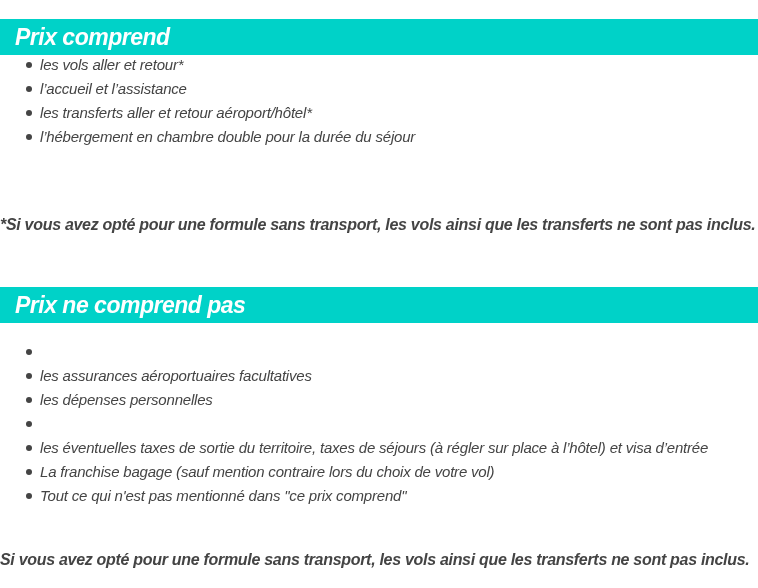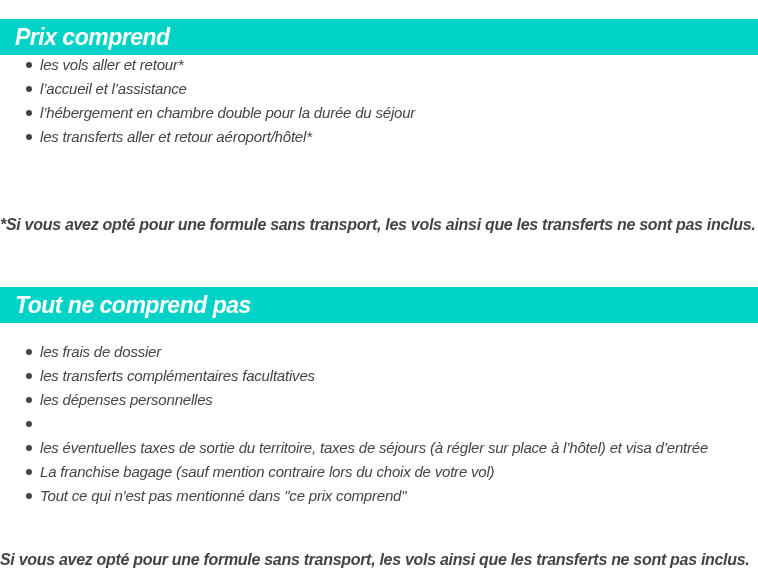--- a/index.html
+++ b/index.html
@@ -38,33 +38,33 @@
 </head>
 <body>
 
 <div class="section-header" style="top:0;margin-top:19px;">
   <h2>Prix comprend</h2>
 </div>
 
 <ul class="list" style="top:53px;">
   <li><span class="bullet"></span><span>les vols aller et retour*</span></li>
   <li><span class="bullet"></span><span>l’accueil et l’assistance</span></li>
+  <li><span class="bullet"></span><span>les transferts aller et retour aéroport/hôtel*</span></li>
   <li><span class="bullet"></span><span>l’hébergement en chambre double pour la durée du séjour</span></li>
-  <li><span class="bullet"></span><span>les transferts aller et retour aéroport/hôtel*</span></li>
 </ul>
 
 <p class="note" style="top:216px;">*Si vous avez opté pour une formule sans transport, les vols ainsi que les transferts ne sont pas inclus.</p>
 
 <div class="section-header" style="top:287px;">
-  <h2>Tout ne comprend pas</h2>
+  <h2>Prix ne comprend pas</h2>
 </div>
 
 <ul class="list" style="top:340px;">
-  <li><span class="bullet"></span><span>les frais de dossier</span></li>
-  <li><span class="bullet"></span><span>les transferts complémentaires facultatives</span></li>
+  <li><span class="bullet"></span></li>
+  <li><span class="bullet"></span><span>les assurances aéroportuaires facultatives</span></li>
   <li><span class="bullet"></span><span>les dépenses personnelles</span></li>
   <li><span class="bullet"></span></li>
   <li><span class="bullet"></span><span>les éventuelles taxes de sortie du territoire, taxes de séjours (à régler sur place à l’hôtel) et visa d’entrée</span></li>
   <li><span class="bullet"></span><span>La franchise bagage (sauf mention contraire lors du choix de votre vol)</span></li>
   <li><span class="bullet"></span><span>Tout ce qui n'est pas mentionné dans "ce prix comprend"</span></li>
 </ul>
 
 <p class="note" style="top:551px;">Si vous avez opté pour une formule sans transport, les vols ainsi que les transferts ne sont pas inclus.</p>
 
 </body></html>

